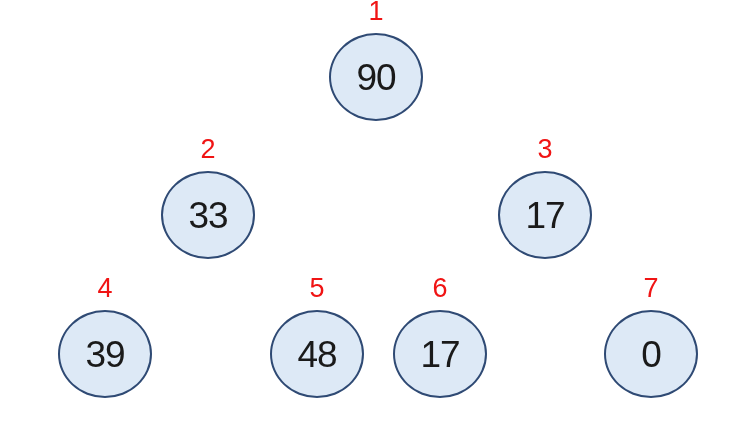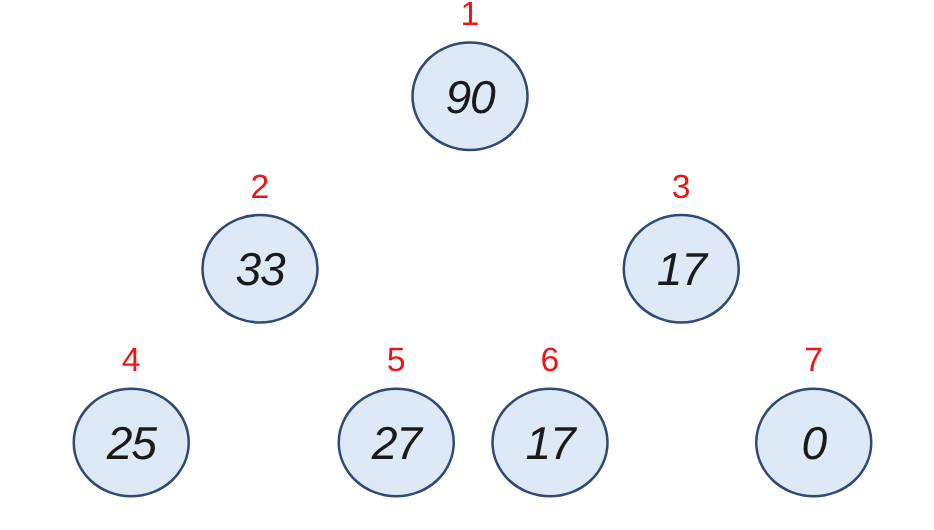--- a/index.html
+++ b/index.html
@@ -40,21 +40,20 @@
   }
   .node-circle {
     width: 94px;
     height: 88px;
     border-radius: 50%;
     background: var(--node-fill);
     border: 2px solid var(--node-border);
     display: flex;
     align-items: center;
     justify-content: center;
-    font-style: italic;
   }
   .node-value {
     color: var(--value-color);
     font-size: 37px;
     line-height: 1;
     letter-spacing: -1px;
   }
   
   .n1 { left: 376px; top: 33px; }
   .n2 { left: 208px; top: 171px; }
@@ -86,28 +85,28 @@
   <div class="node n3">
     <div class="node-index">3</div>
     <div class="node-circle">
       <span class="node-value">17</span>
     </div>
   </div>
 
   <div class="node n4">
     <div class="node-index">4</div>
     <div class="node-circle">
-      <span class="node-value">25</span>
+      <span class="node-value">39</span>
     </div>
   </div>
 
   <div class="node n5">
     <div class="node-index">5</div>
     <div class="node-circle">
-      <span class="node-value">27</span>
+      <span class="node-value">48</span>
     </div>
   </div>
 
   <div class="node n6">
     <div class="node-index">6</div>
     <div class="node-circle">
       <span class="node-value">17</span>
     </div>
   </div>
 

